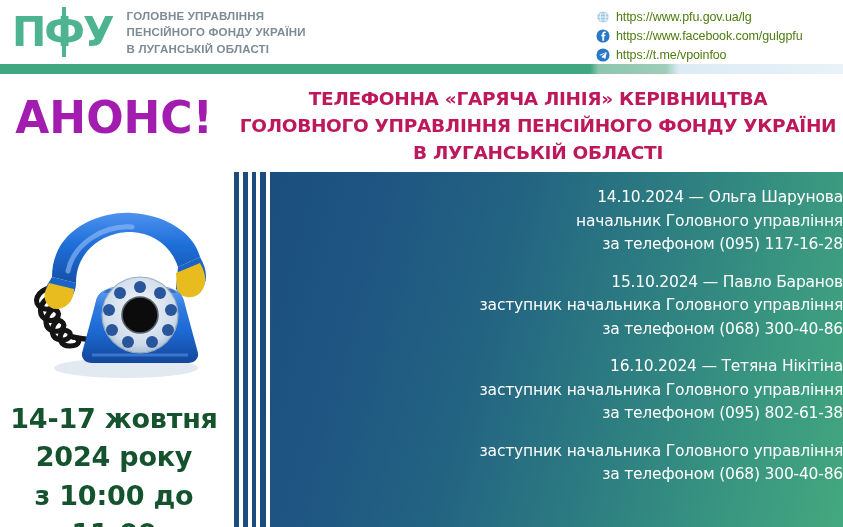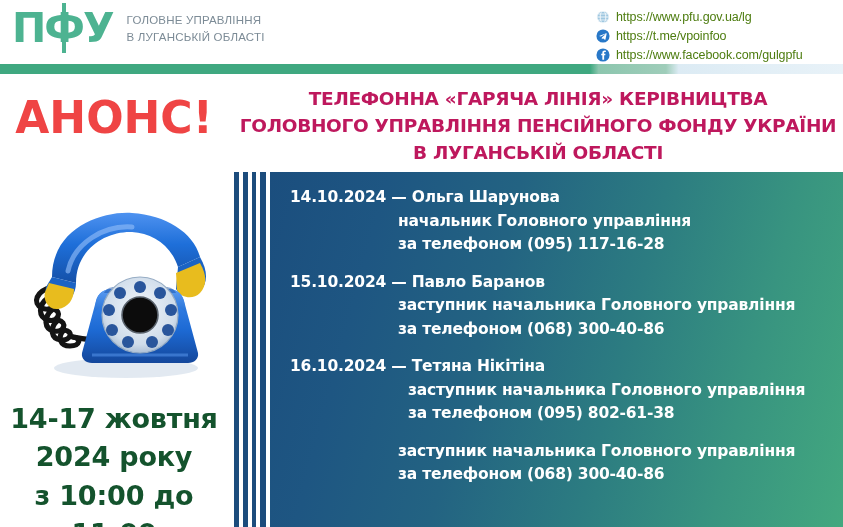--- a/index.html
+++ b/index.html
@@ -47,21 +47,21 @@
     top: -5px;
     transform: translateX(-50%);
     width: 4px;
     height: 50px;
     background: #4DB391;
   }
   .logo-org {
     margin-left: 10px;
     color: #7C8B96;
     font-size: 11.5px;
-    font-weight: normal;
+    font-weight: bold;
     line-height: 1.42;
     letter-spacing: 0.2px;
     text-transform: uppercase;
   }
   .logo-org div { white-space: nowrap; }
 
   .links-block {
     position: absolute;
     left: 596px;
     top: 8px;
@@ -95,21 +95,21 @@
       #8CC6AE 71%, #9FCDBA 79%,
       #DCEBF4 80.5%, #E8F2F8 100%);
   }
 
   
   .anons {
     position: absolute;
     left: 0; top: 96px;
     width: 228px;
     text-align: center;
-    color: #ef4444;
+    color: #a21caf;
     font-family: "DejaVu Sans", sans-serif;
     font-weight: bold;
     font-size: 44px;
     letter-spacing: 0px;
     line-height: 1;
   }
 
   .phone-art {
     position: absolute;
     left: 8px; top: 205px;
@@ -170,26 +170,27 @@
     background: linear-gradient(105deg,
       #1B4E7E 0%, #1E5682 18%, #236382 38%,
       #2C7C81 60%, #389480 80%, #43A87F 100%);
     padding: 14px 0 0 0;
     box-sizing: border-box;
   }
 
   .entry {
     color: #FFFFFF;
     font-family: "DejaVu Sans", sans-serif;
-    font-weight: bold;
+    font-weight: normal;
     font-size: 15.5px;
     line-height: 1.52;
     letter-spacing: -0.2px;
     margin-bottom: 14px;
     padding-left: 20px;
+    text-align: right;
   }
   .entry .l1 { white-space: nowrap; }
   .entry .l2, .entry .l3 { white-space: nowrap; }
   .entry .l2 { padding-left: 108px; }
   .entry .l3 { padding-left: 108px; }
   .entry.deep .l2 { padding-left: 118px; }
   .entry.deep .l3 { padding-left: 118px; }
 </style>
 </head>
 <body>
@@ -198,20 +199,21 @@
 
   <div class="header">
 
     <div class="logo-block">
       <div class="logo-mark">
         <span>ПФУ</span>
         <span class="phi-stem"></span>
       </div>
       <div class="logo-org">
         <div>ГОЛОВНЕ УПРАВЛІННЯ</div>
+        <div>ПЕНСІЙНОГО ФОНДУ УКРАЇНИ</div>
         <div>В ЛУГАНСЬКІЙ ОБЛАСТІ</div>
       </div>
     </div>
 
     <div class="links-block">
 
       <div class="link-row">
         <svg class="link-icon" viewBox="0 0 16 16">
           <circle cx="8" cy="8" r="7" fill="#9FC7E0"></circle>
           <circle cx="8" cy="8" r="7" fill="none" stroke="#ffffff" stroke-width="1"></circle>
@@ -219,31 +221,31 @@
           <line x1="1" y1="8" x2="15" y2="8" stroke="#ffffff" stroke-width="0.9"></line>
           <line x1="2.2" y1="4.6" x2="13.8" y2="4.6" stroke="#ffffff" stroke-width="0.8"></line>
           <line x1="2.2" y1="11.4" x2="13.8" y2="11.4" stroke="#ffffff" stroke-width="0.8"></line>
         </svg>
         <span class="link-text">https://www.pfu.gov.ua/lg</span>
       </div>
 
       <div class="link-row">
         <svg class="link-icon" viewBox="0 0 16 16">
           <circle cx="8" cy="8" r="7.5" fill="#2878C8"></circle>
+          <path d="M9.3 8.4h1.3l0.2-1.9H9.3V5.6c0-0.55 0.15-0.92 0.95-0.92h1.0V3.0C11.0 2.96 10.4 2.9 9.7 2.9c-1.45 0-2.45 0.9-2.45 2.52v1.08H5.95v1.9h1.3V13.3h2.05V8.4z" fill="#ffffff"></path>
+        </svg>
+        <span class="link-text">https://www.facebook.com/gulgpfu</span>
+      </div>
+
+      <div class="link-row">
+        <svg class="link-icon" viewBox="0 0 16 16">
+          <circle cx="8" cy="8" r="7.5" fill="#2878C8"></circle>
           <path d="M3.6 7.9l8.0-3.1c0.37-0.13 0.7 0.09 0.58 0.65l-1.36 6.42c-0.1 0.45-0.37 0.56-0.75 0.35L8.0 10.6l-1.0 0.97c-0.11 0.11-0.2 0.2-0.42 0.2l0.15-2.1 3.84-3.47c0.17-0.15-0.04-0.23-0.26-0.09L5.56 8.7l-2.04-0.64c-0.44-0.14-0.45-0.44 0.08-0.16z" fill="#ffffff"></path>
         </svg>
         <span class="link-text">https://t.me/vpoinfoo</span>
-      </div>
-
-      <div class="link-row">
-        <svg class="link-icon" viewBox="0 0 16 16">
-          <circle cx="8" cy="8" r="7.5" fill="#2878C8"></circle>
-          <path d="M9.3 8.4h1.3l0.2-1.9H9.3V5.6c0-0.55 0.15-0.92 0.95-0.92h1.0V3.0C11.0 2.96 10.4 2.9 9.7 2.9c-1.45 0-2.45 0.9-2.45 2.52v1.08H5.95v1.9h1.3V13.3h2.05V8.4z" fill="#ffffff"></path>
-        </svg>
-        <span class="link-text">https://www.facebook.com/gulgpfu</span>
       </div>
 
     </div>
   </div>
 
   <div class="divider"></div>
 
   <div class="anons">АНОНС!</div>
 
   <svg class="phone-art" viewBox="0 0 215 185">

